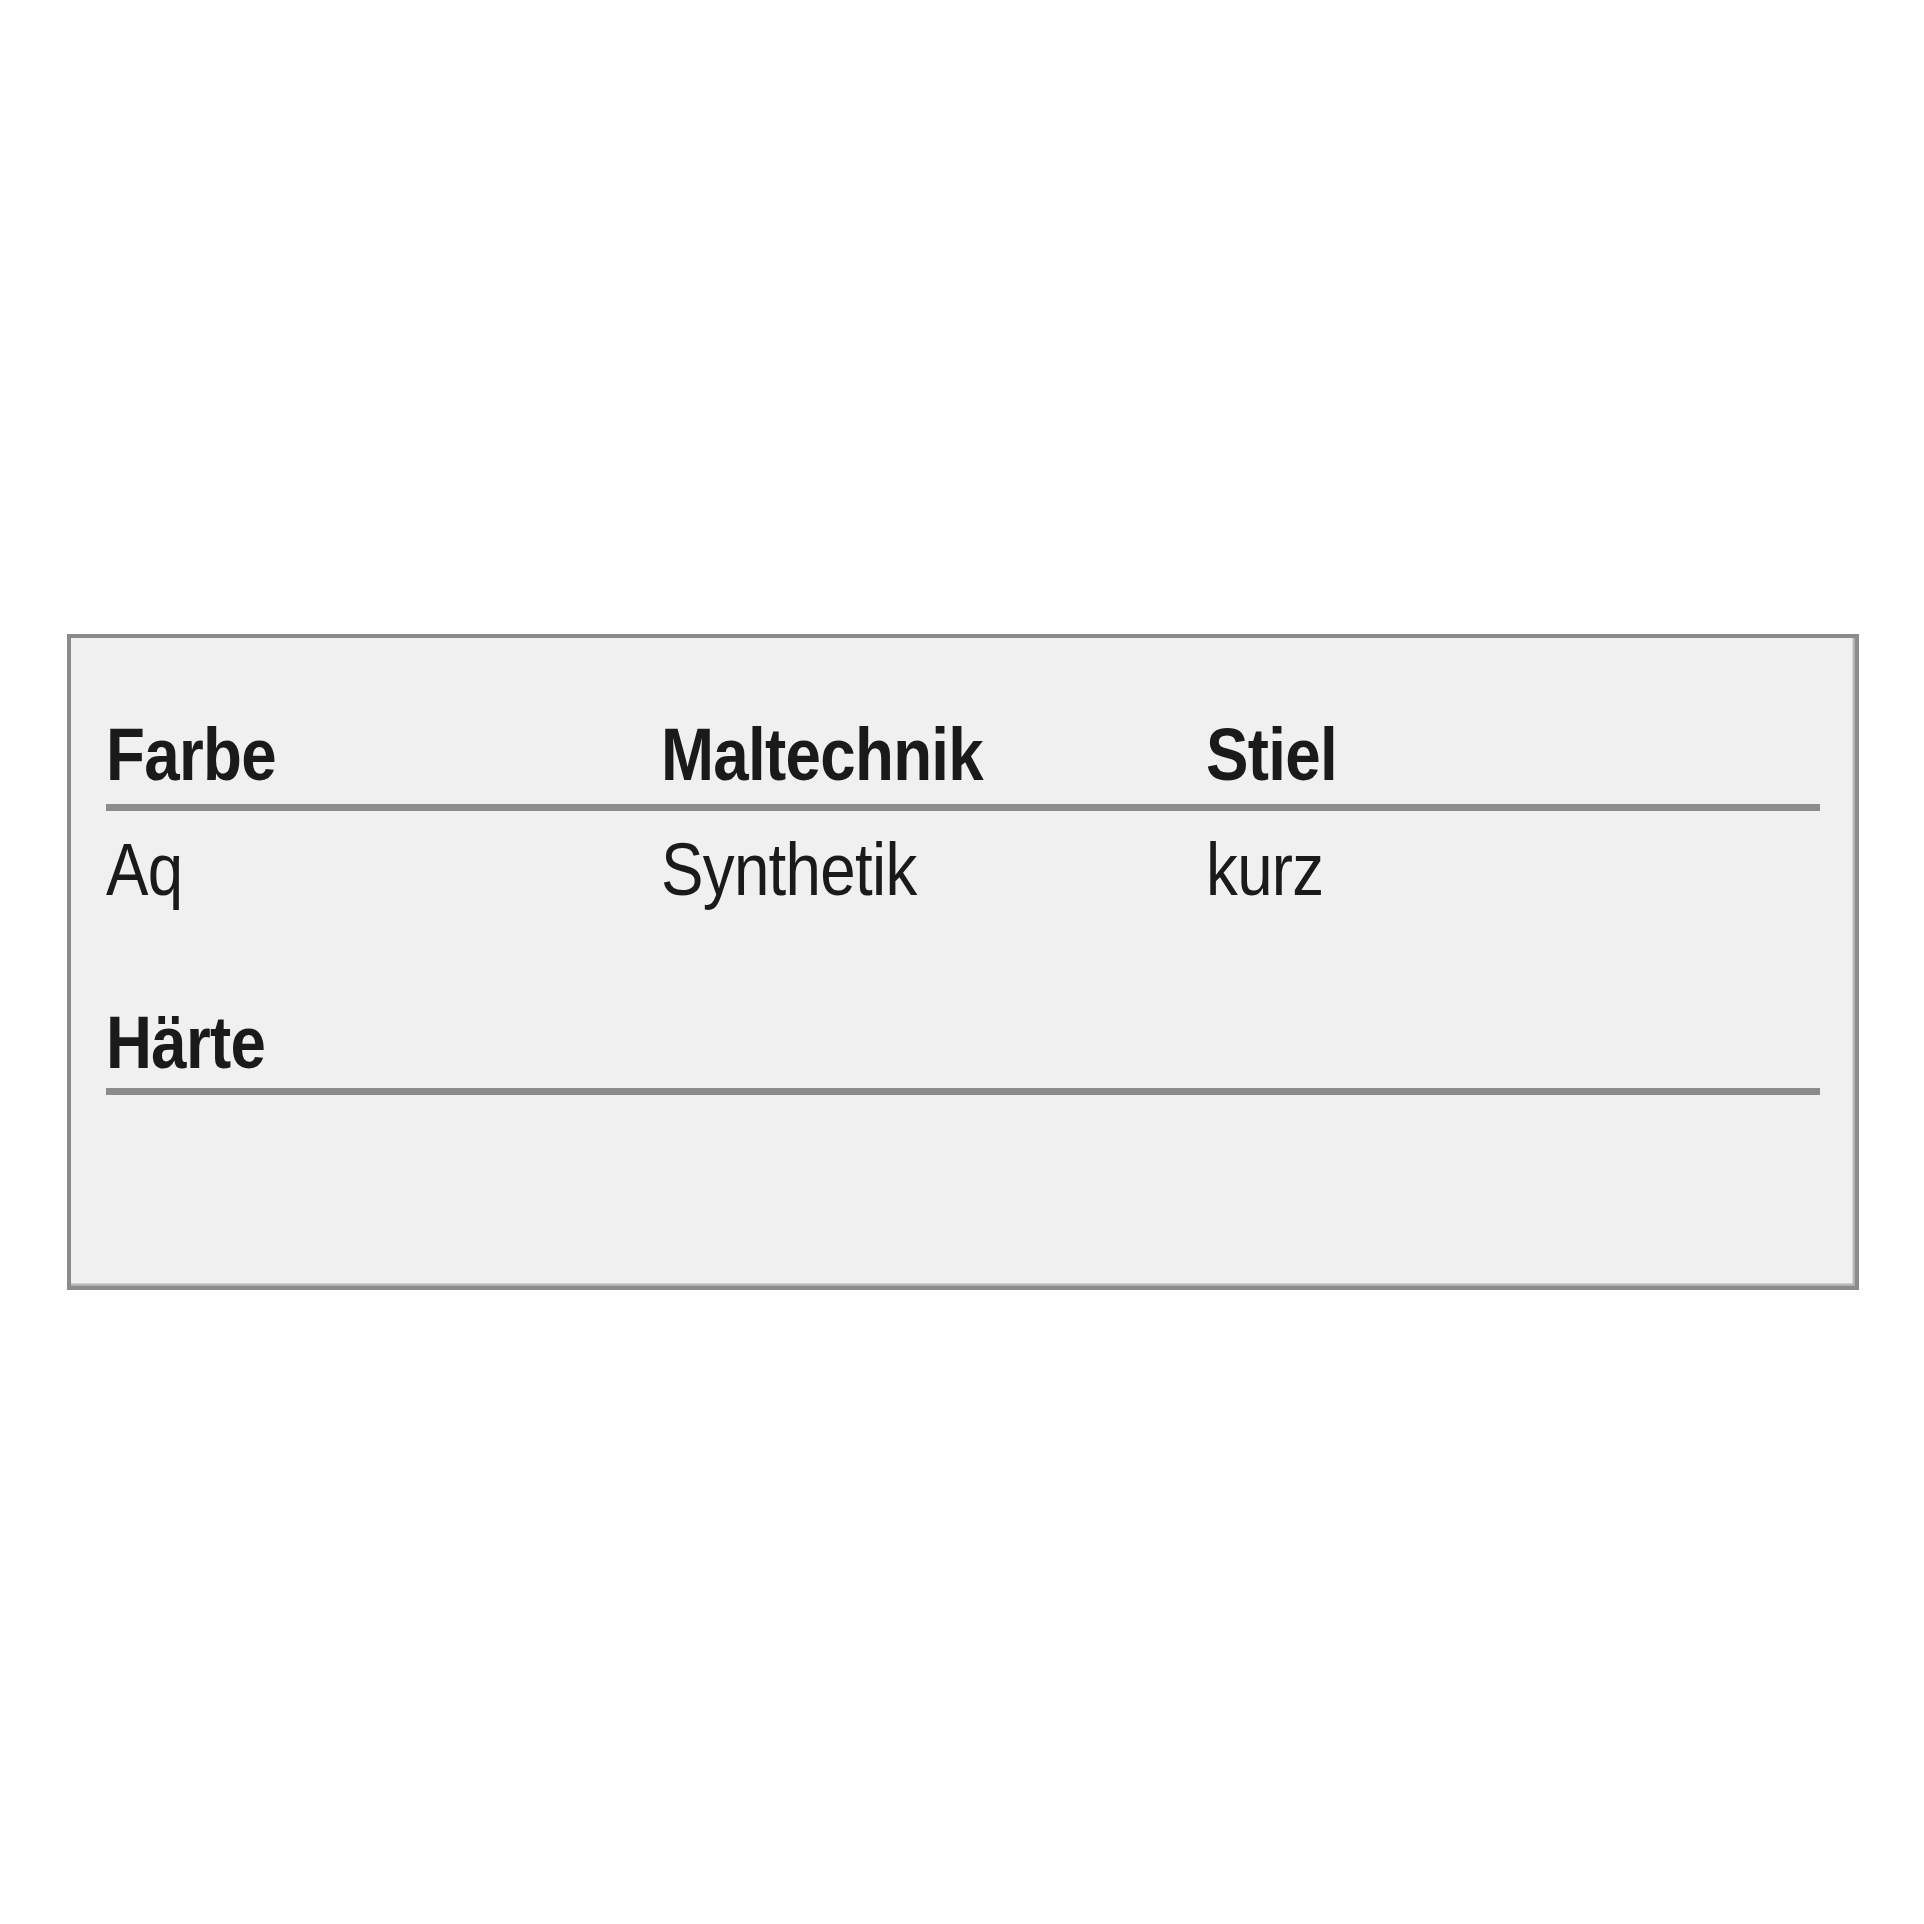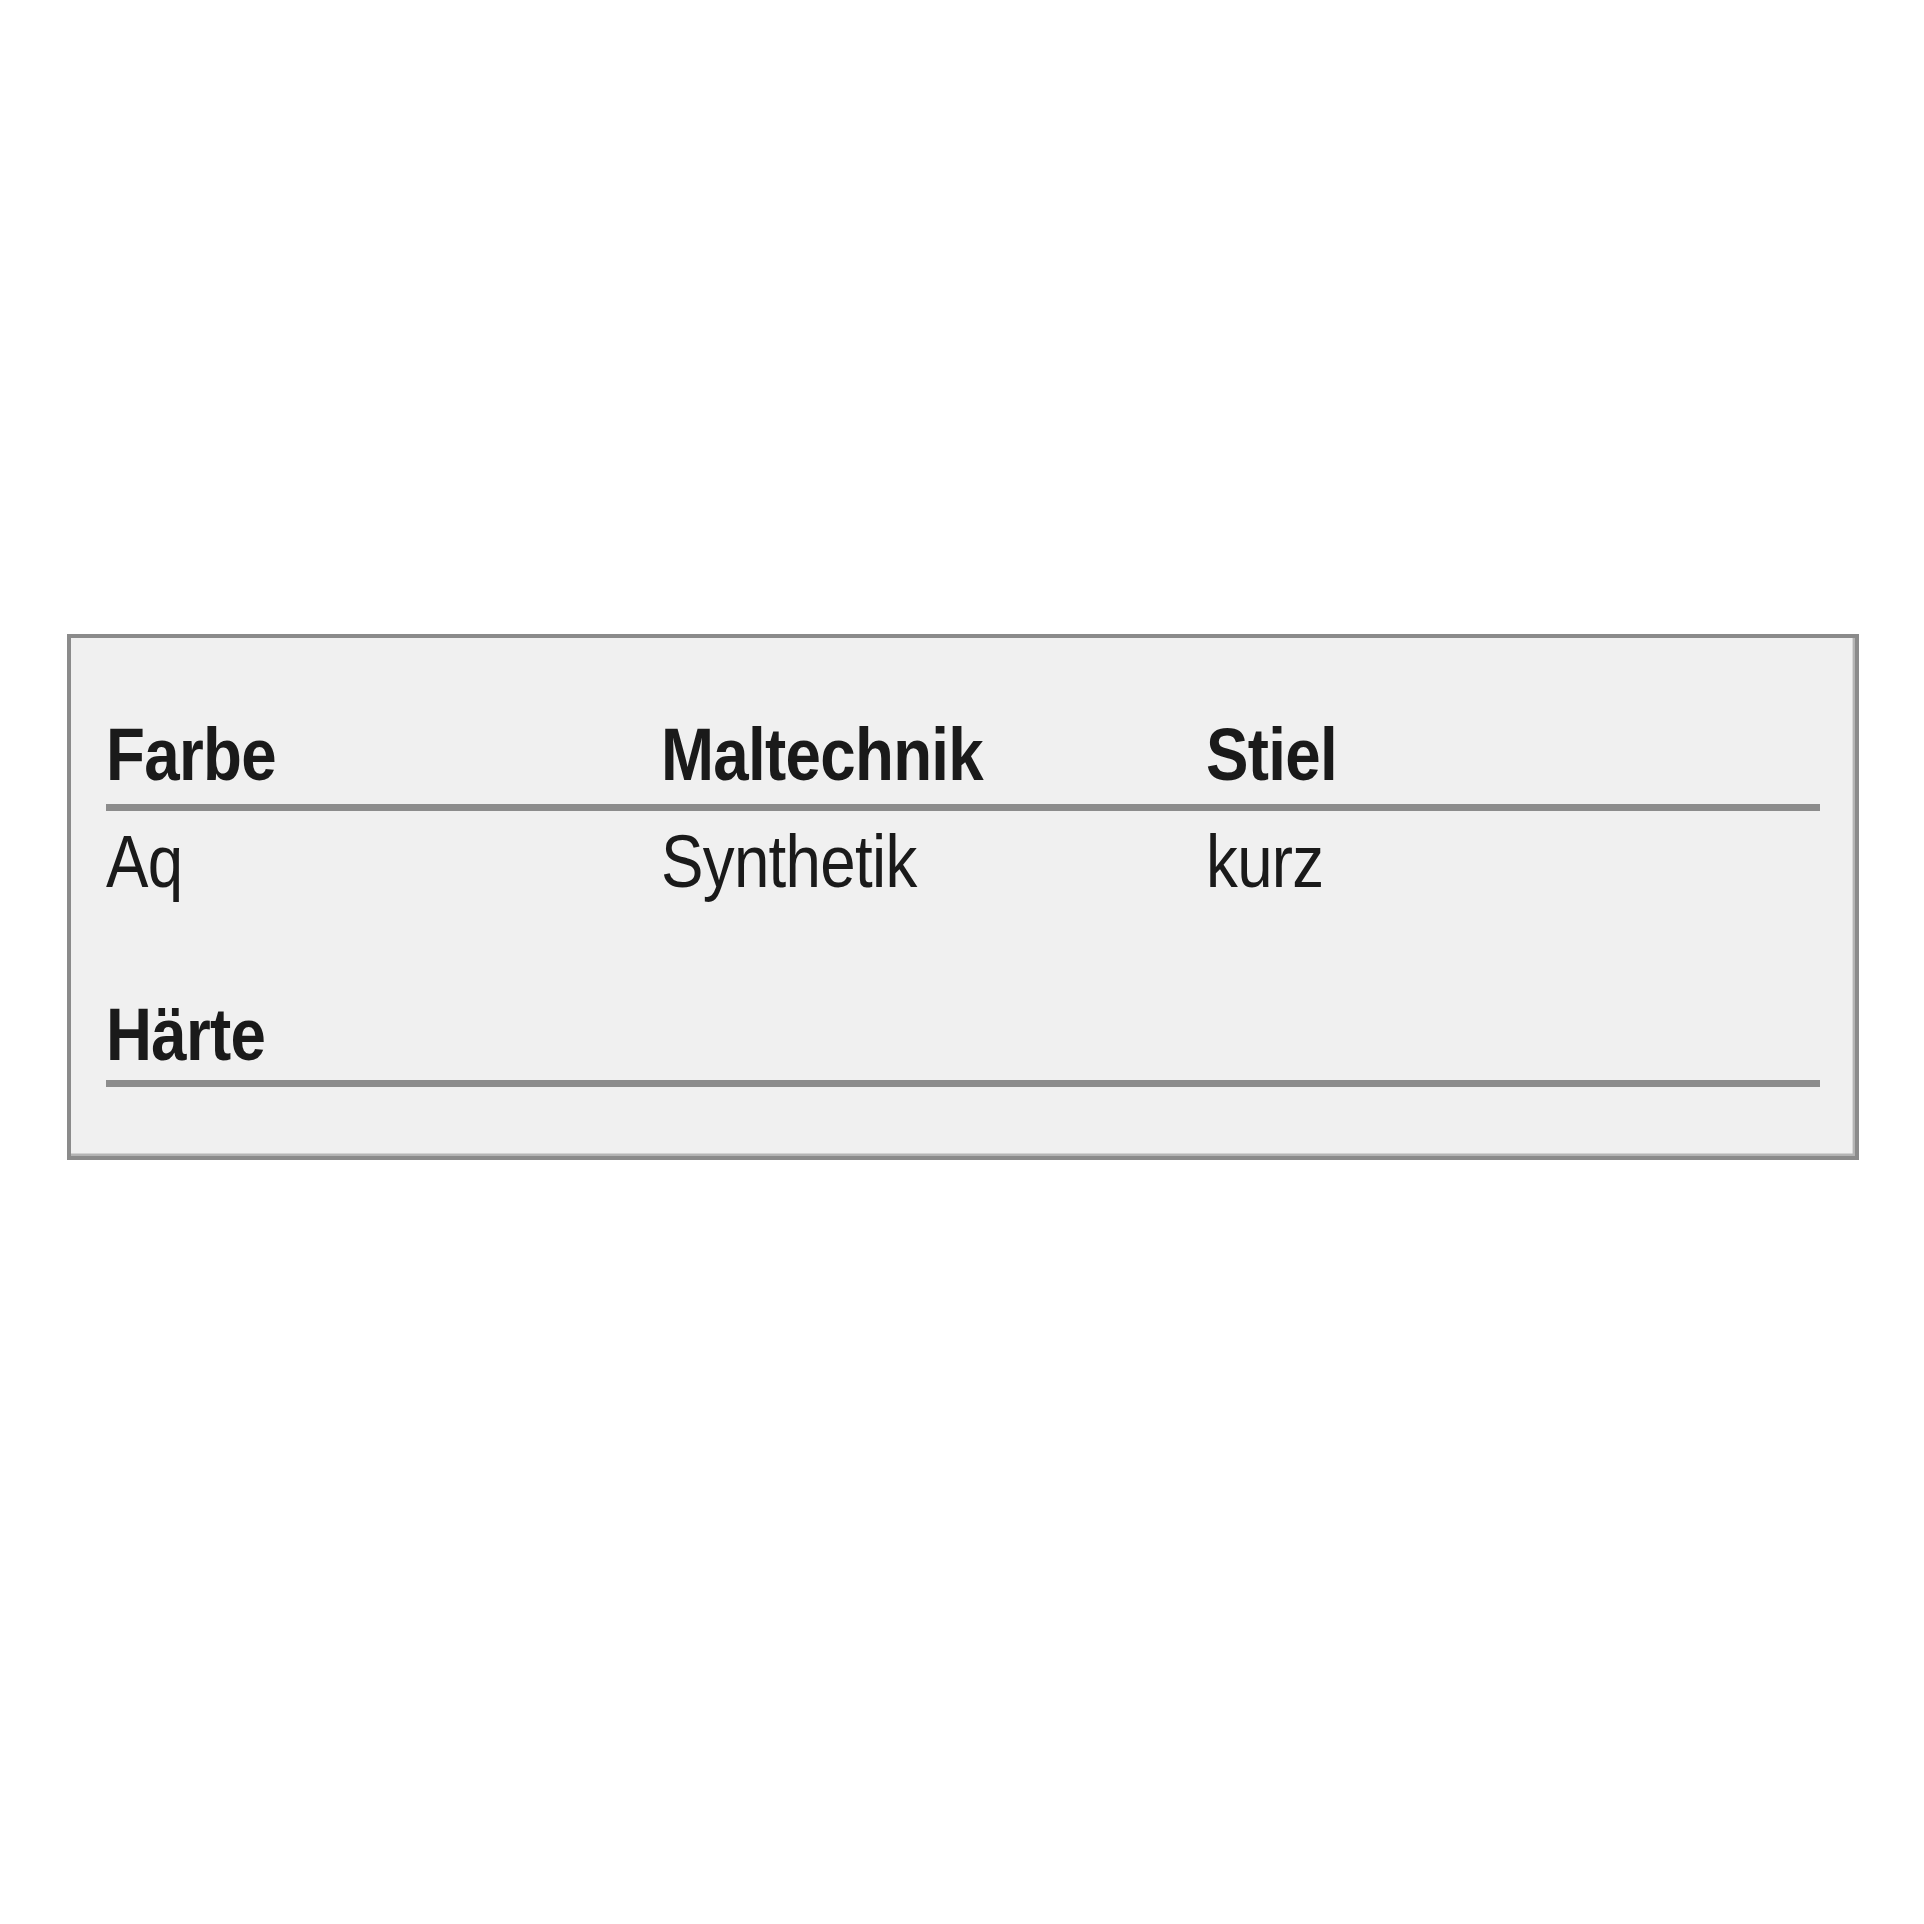--- a/index.html
+++ b/index.html
@@ -6,38 +6,38 @@
   body{
     width:1925px;height:1925px;
     background:#ffffff;
     font-family:"Liberation Sans","DejaVu Sans",sans-serif;
     position:relative;
     overflow:hidden;
   }
   .spec-panel{
     position:absolute;
     left:67px;top:634px;
-    width:1792px;height:526px;
+    width:1792px;height:656px;
     box-sizing:border-box;
     background:#f0f0f0;
     border:4.8px solid #8b8b8b;
     box-shadow: inset -2.4px -2.4px 0 0 rgba(70,70,70,0.35);
     padding:0 35px;
     color:#1a1a1a;
   }
   .grid4{display:grid;grid-template-columns:555px 545px 405px 1fr;}
   .grid3{display:grid;grid-template-columns:555px 545px 1fr;}
   .hdr-row1{margin-top:80px;}
   .hdr-row2{margin-top:99px;}
   .hdr{font-weight:bold;font-size:74px;line-height:1;}
   .val{font-size:74px;line-height:1;}
   .rule{height:7.2px;background:#8c8c8c;border:0;margin:0;}
   .rule-1{margin-top:12px;}
   .rule-2{margin-top:8px;}
-  .val-row{margin-top:14px;}
+  .val-row{margin-top:22px;}
   .cnd{
     display:inline-block;
     transform:scaleX(0.86);
     transform-origin:0 50%;
     white-space:nowrap;
     letter-spacing:-0.8px;
   }
 </style>
 </head>
 <body>

